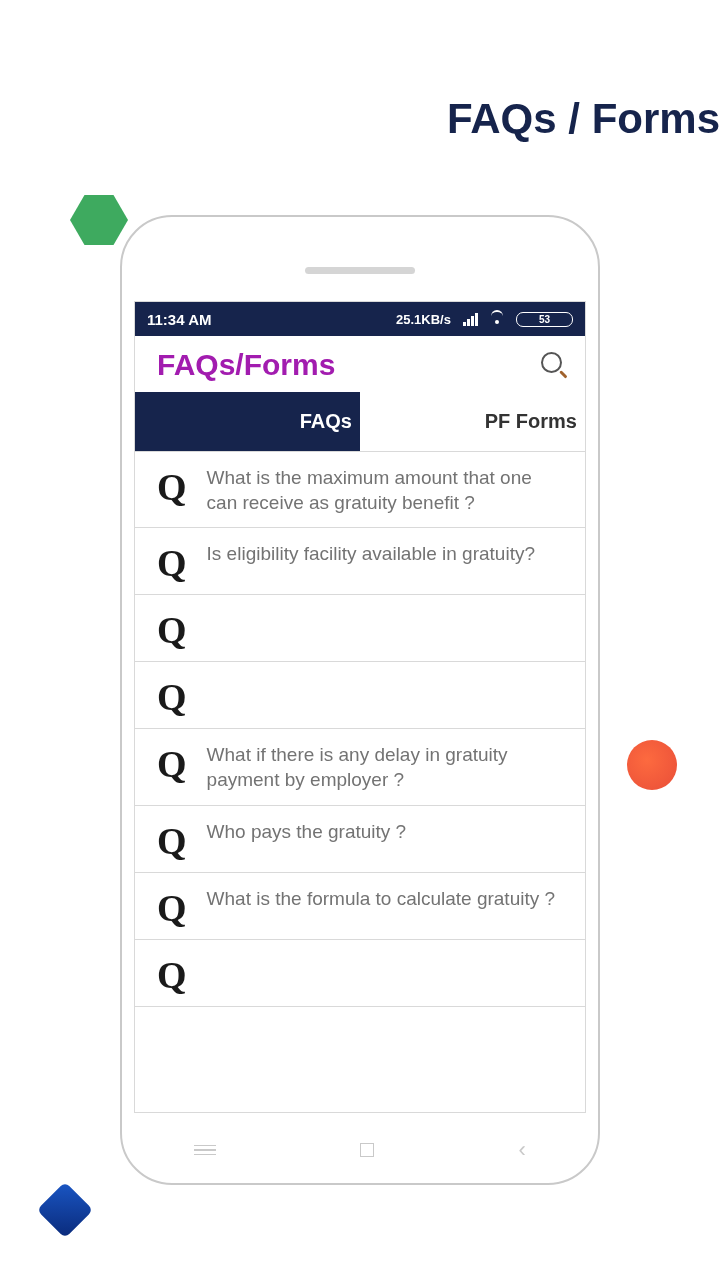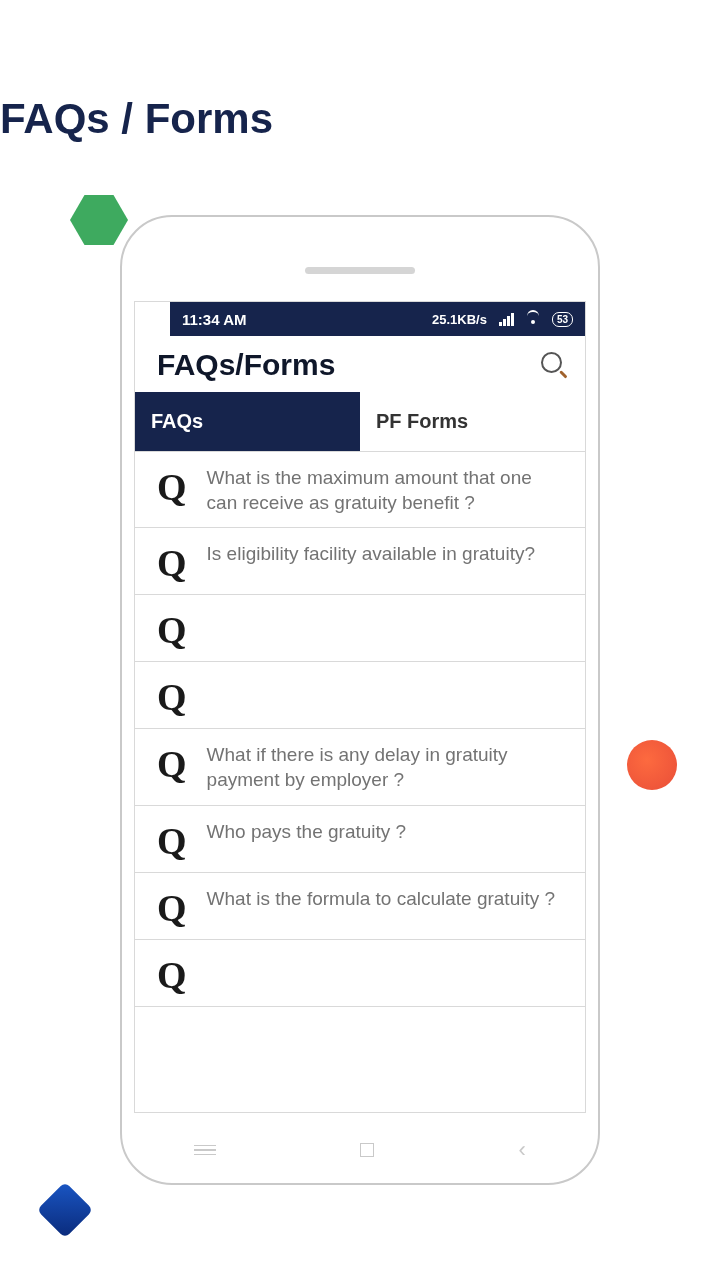--- a/index.html
+++ b/index.html
@@ -5,21 +5,21 @@
   * { box-sizing: border-box; margin: 0; padding: 0; }
   body {
     width: 720px;
     height: 1280px;
     background: #ffffff;
     font-family: -apple-system, Arial, sans-serif;
     position: relative;
     overflow: hidden;
   }
   .page-title {
-    text-align: left;
+    text-align: right;
     font-size: 42px;
     font-weight: 800;
     color: #16244c;
     margin-top: 95px;
   }
   .hexagon {
     position: absolute;
     top: 195px;
     left: 70px;
     width: 58px;
@@ -85,21 +85,20 @@
   .statusbar {
     height: 34px;
     background: #16244c;
     color: #ffffff;
     display: flex;
     align-items: center;
     justify-content: space-between;
     padding: 0 12px;
     font-size: 15px;
     font-weight: 600;
-    margin-left: 35px;
   }
   .status-right {
     display: flex;
     align-items: center;
     gap: 12px;
     font-size: 13px;
   }
   .signal-icon {
     display: inline-flex;
     align-items: flex-end;
@@ -125,34 +124,34 @@
     width:4px;height:4px;background:#fff;border-radius:50%;
   }
   .wifi-icon::after{
     content:"";position:absolute;bottom:0;left:50%;transform:translateX(-50%);
     width:12px;height:12px;border:2px solid #fff;border-bottom:none;border-left:none;border-right:none;
     border-radius:12px 12px 0 0;
   }
   .battery {
     border: 1px solid #fff;
     border-radius: 7px;
-    padding: 0 4px;
+    padding: 0 22px;
     font-size: 10px;
     line-height: 13px;
   }
   .header {
     display: flex;
     align-items: center;
     justify-content: space-between;
     padding: 12px 18px 10px 22px;
   }
   .header-title {
     font-size: 30px;
     font-weight: 700;
-    color: #0f172a;
+    color: #a21caf;
   }
   .search-icon {
     width: 26px;
     height: 26px;
     position: relative;
   }
   .search-icon::before {
     content: "";
     position: absolute;
     width: 17px;
@@ -171,22 +170,22 @@
     bottom: 3px;
     right: -1px;
     border-radius: 2px;
   }
   .tabs {
     display: flex;
     border-bottom: 1px solid #d9d9d9;
   }
   .tab {
     flex: 1;
-    text-align: left;
-    padding: 18px 16px;
+    text-align: right;
+    padding: 18px 8px;
     font-size: 20px;
     font-weight: 600;
     color: #333;
     background: #fff;
   }
   .tab.active {
     background: #16244c;
     color: #ffffff;
   }
   .faq-list {

